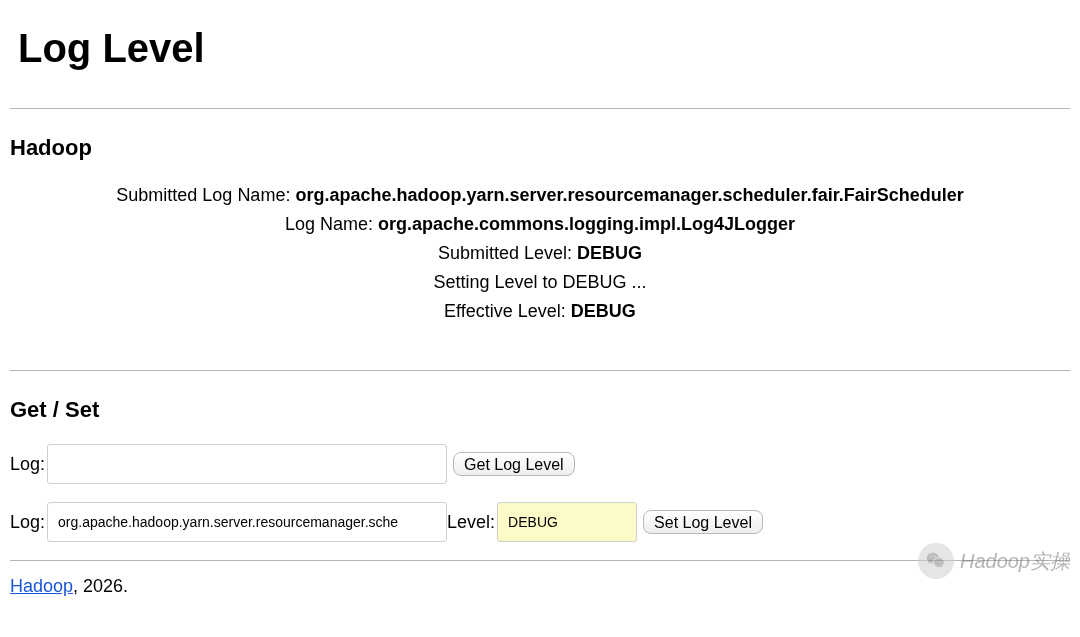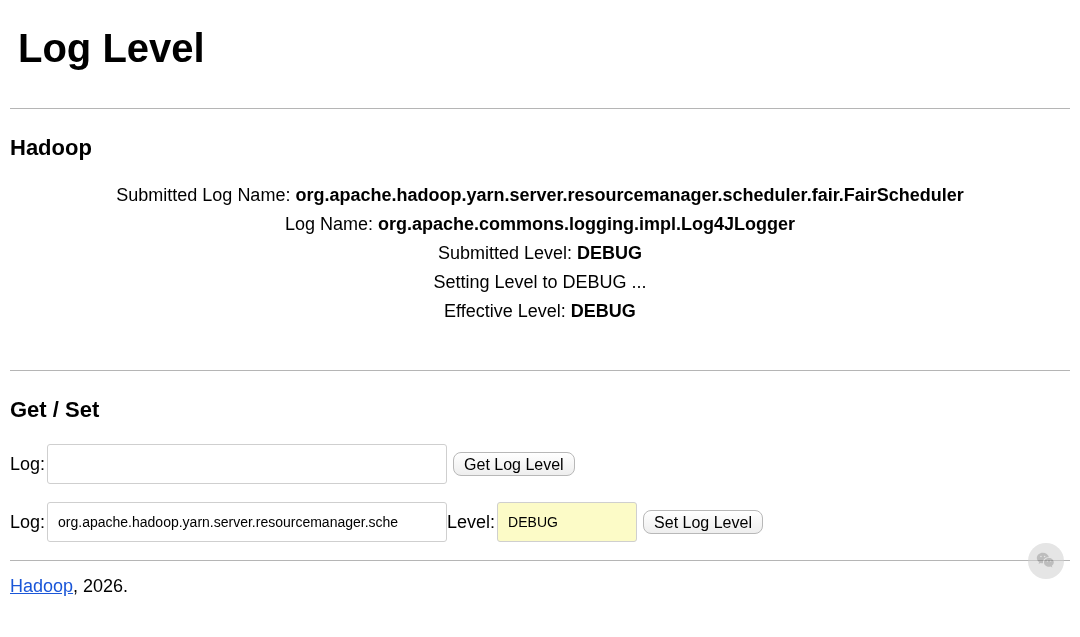--- a/index.html
+++ b/index.html
@@ -157,13 +157,14 @@
 <div class="footer">
   <a href="#">Hadoop</a><span>, 2026.</span>
 </div>
 
 <div class="watermark">
   <span class="avatar">
     <svg viewBox="0 0 24 24">
         <path d="M8.5 3C4.9 3 2 5.6 2 8.8c0 1.8 1 3.4 2.5 4.5l-.6 2 2.2-1.2c.8.2 1.6.4 2.4.4h.4c-.1-.4-.2-.9-.2-1.3 0-2.9 2.8-5.2 6.2-5.2h.3C14.6 5 11.8 3 8.5 3zm-2 3.2c.5 0 .9.4.9.9s-.4.9-.9.9-.9-.4-.9-.9.4-.9.9-.9zm4 0c.5 0 .9.4.9.9s-.4.9-.9.9-.9-.4-.9-.9.4-.9.9-.9zm4.8 2.6c-3 0-5.5 2.1-5.5 4.7 0 2.6 2.5 4.7 5.5 4.7.6 0 1.2-.1 1.8-.2l1.8 1-.5-1.7c1.3-.9 2.1-2.3 2.1-3.8 0-2.6-2.4-4.7-5.2-4.7zm-1.8 2.6c.4 0 .7.3.7.7s-.3.7-.7.7-.7-.3-.7-.7.3-.7.7-.7zm3.6 0c.4 0 .7.3.7.7s-.3.7-.7.7-.7-.3-.7-.7.3-.7.7-.7z"></path>
       </svg>
   </span>
+  <span>Hadoop实操</span>
 </div>
 
 </body></html>

